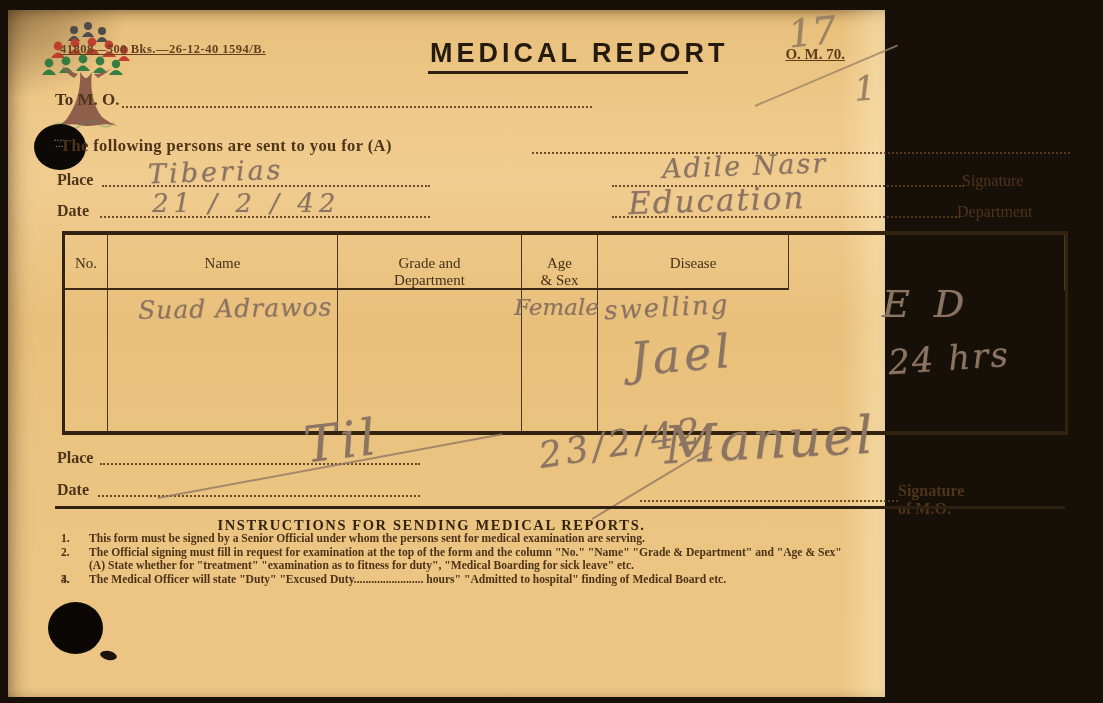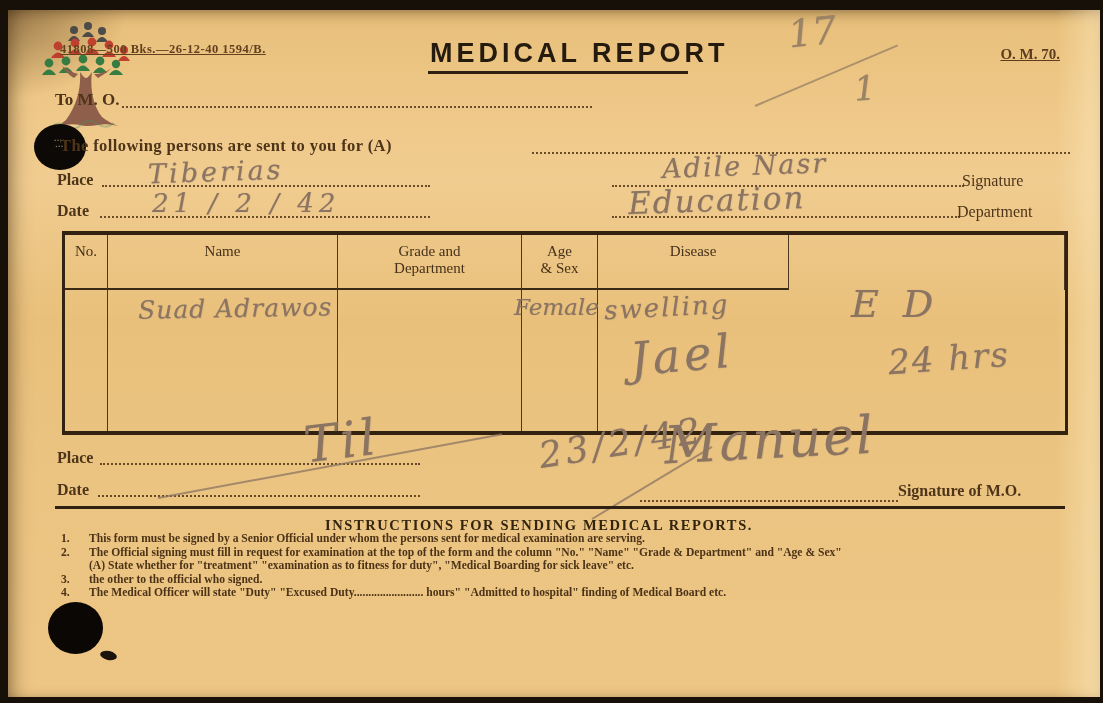--- a/index.html
+++ b/index.html
@@ -2,21 +2,21 @@
 <html><head>
 <meta charset="utf-8">
 <style>
   html,body{margin:0;padding:0;}
   body{
     width:1103px;height:703px;position:relative;overflow:hidden;
     background:#171009;
     font-family:"Liberation Serif", serif;
   }
   .paper{
-    position:absolute;left:8px;top:10px;width:1092px;height:687px;
+    position:absolute;left:8px;top:10px;width:877px;height:687px;
     background:linear-gradient(180deg,#e8bf7a 0%,#efc98a 16%,#f0cc90 25%,#e9c07b 45%,#ebc482 70%,#edc685 100%);
     box-shadow:inset 16px 0 20px -14px rgba(45,28,10,.55),
                inset 0 12px 16px -12px rgba(45,28,10,.55),
                inset -6px -6px 14px -10px rgba(45,28,10,.35);
   }
   .edgeLight{position:absolute;right:0;top:0;bottom:0;width:44px;
     background:linear-gradient(90deg,rgba(255,240,200,0),rgba(255,238,195,.5));}
   .cornerSmudge{position:absolute;left:0;top:0;width:120px;height:90px;
     background:radial-gradient(ellipse at 0 0,rgba(60,38,16,.45),rgba(60,38,16,0) 70%);}
   .abs{position:absolute;}
@@ -36,21 +36,21 @@
   }
   .rule{background:#2e2111;}
   .tbl{
     display:grid;grid-template-columns:43px 230px 184px 76px 191px 1fr;
     grid-template-rows:55px 1fr;
     border:3px solid #32220f;border-top-width:4px;border-bottom-width:4px;
   }
   .cell{border-right:1.6px solid #4c3820;}
   .cell.last{border-right:none;}
   .th{
-    font-size:15px;color:#45301a;text-align:center;padding-top:8px;
+    font-size:15px;color:#45301a;text-align:center;padding-top:20px;
     line-height:17px;white-space:pre-line;border-bottom:2px solid #3a2a15;
   }
   .inst{position:relative;padding-left:34px;font-size:11.6px;line-height:13.2px;
     font-weight:bold;color:#4c3317;margin-bottom:.5px;}
   .inst .num{position:absolute;left:6px;top:0;}
   .inst .t{text-align:justify;}
   .heading{font-weight:bold;font-size:14.5px;letter-spacing:1.6px;color:#33240f;text-align:center;}
   .lbl{font-weight:bold;}
   .stampTxt{color:rgba(235,225,210,.5);font-size:5px;line-height:6px;text-align:center;padding-top:14px;letter-spacing:1px;}
 </style>
@@ -159,21 +159,21 @@
     <div class="cell"></div>
     <div class="cell"></div>
     <div class="cell"></div>
     <div class="cell last"></div>
   </div>
 
   <div class="abs hw" style="left:130px;top:284px;font-size:25px;letter-spacing:1px;transform:rotate(-1deg);">Suad Adrawos</div>
   <div class="abs hw" style="left:506px;top:284px;font-size:23px;">Female</div>
   <div class="abs hw" style="left:596px;top:282px;font-size:26px;letter-spacing:2px;transform:rotate(-3deg);">swelling</div>
   <div class="abs hw" style="left:622px;top:318px;font-size:46px;letter-spacing:4px;transform:rotate(-5deg);">Jael</div>
-  <div class="abs hw" style="left:843px;top:272px;font-size:38px;letter-spacing:6px;">E D</div>
+  <div class="abs hw" style="left:874px;top:272px;font-size:38px;letter-spacing:6px;">E D</div>
   <div class="abs hw" style="left:880px;top:328px;font-size:34px;letter-spacing:2px;transform:rotate(-4deg);">24 hrs</div>
 
   <div class="abs print lbl" style="left:49px;top:439px;font-size:16px;">Place</div>
   <div class="abs dots" style="left:92px;top:437px;width:320px;"></div>
   <div class="abs print lbl" style="left:49px;top:471px;font-size:16px;">Date</div>
   <div class="abs dots" style="left:90px;top:469px;width:322px;"></div>
 
   <div class="abs stroke" style="left:150px;top:487px;width:350px;transform:rotate(-10.5deg);"></div>
   <div class="abs hw" style="left:296px;top:402px;font-size:50px;letter-spacing:3px;transform:rotate(-7deg);">Til</div>
   <div class="abs hw" style="left:530px;top:412px;font-size:36px;letter-spacing:4px;transform:rotate(-9deg);">23/2/42</div>
@@ -192,21 +192,20 @@
       <span class="num">1.</span>
       <div class="t">This form must be signed by a Senior Official under whom the persons sent for medical examination are serving.</div>
     </div>
     <div class="inst">
       <span class="num">2.</span>
       <div class="t">The Official signing must fill in request for examination at the top of the form and the column "No." "Name" "Grade &amp; Department" and "Age &amp; Sex"</div>
       <div class="t">(A) State whether for "treatment" "examination as to fitness for duty", "Medical Boarding for sick leave" etc.</div>
     </div>
     <div class="inst">
       <span class="num">3.</span>
-      <div class="t">the other to the official who signed.</div>
     </div>
     <div class="inst">
       <span class="num">4.</span>
       <div class="t">The Medical Officer will state "Duty" "Excused Duty........................ hours" "Admitted to hospital" finding of Medical Board etc.</div>
     </div>
   </div>
 
   <div class="abs" style="left:40px;top:592px;width:55px;height:52px;border-radius:50%;background:#0a0705;"></div>
   <div class="abs" style="left:92px;top:641px;width:17px;height:9px;border-radius:50%;background:#1c130c;transform:rotate(12deg);"></div>
 </div>

